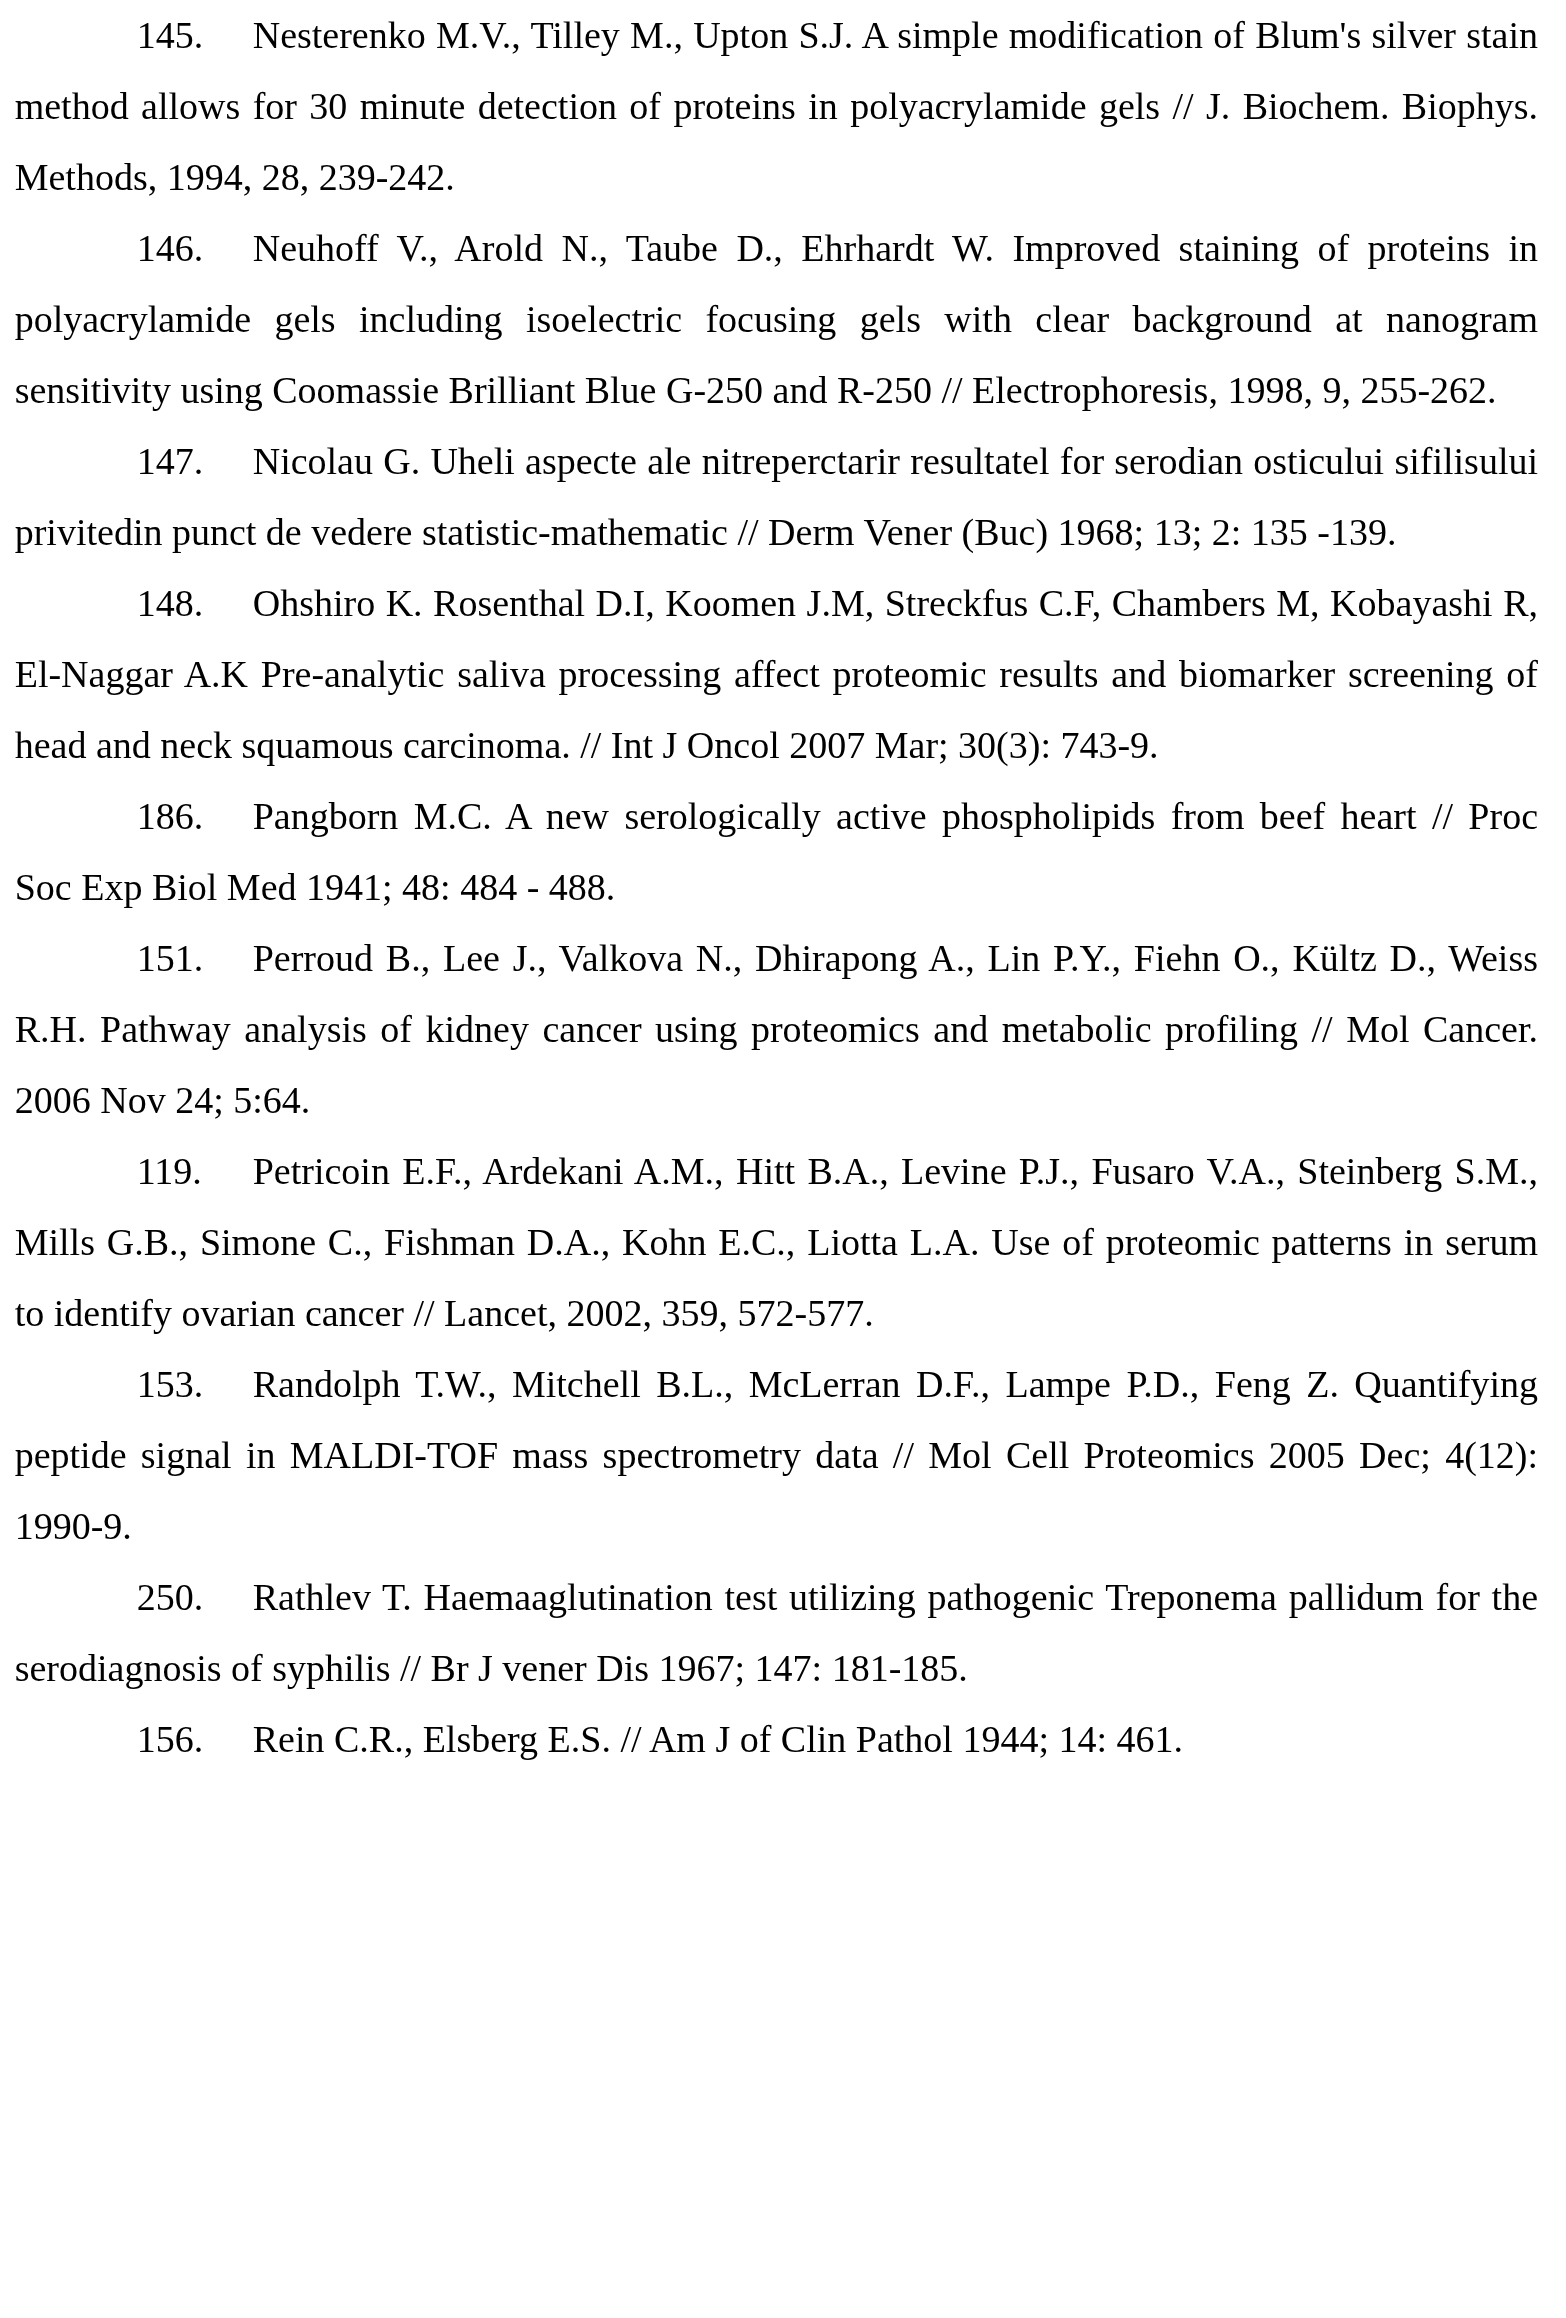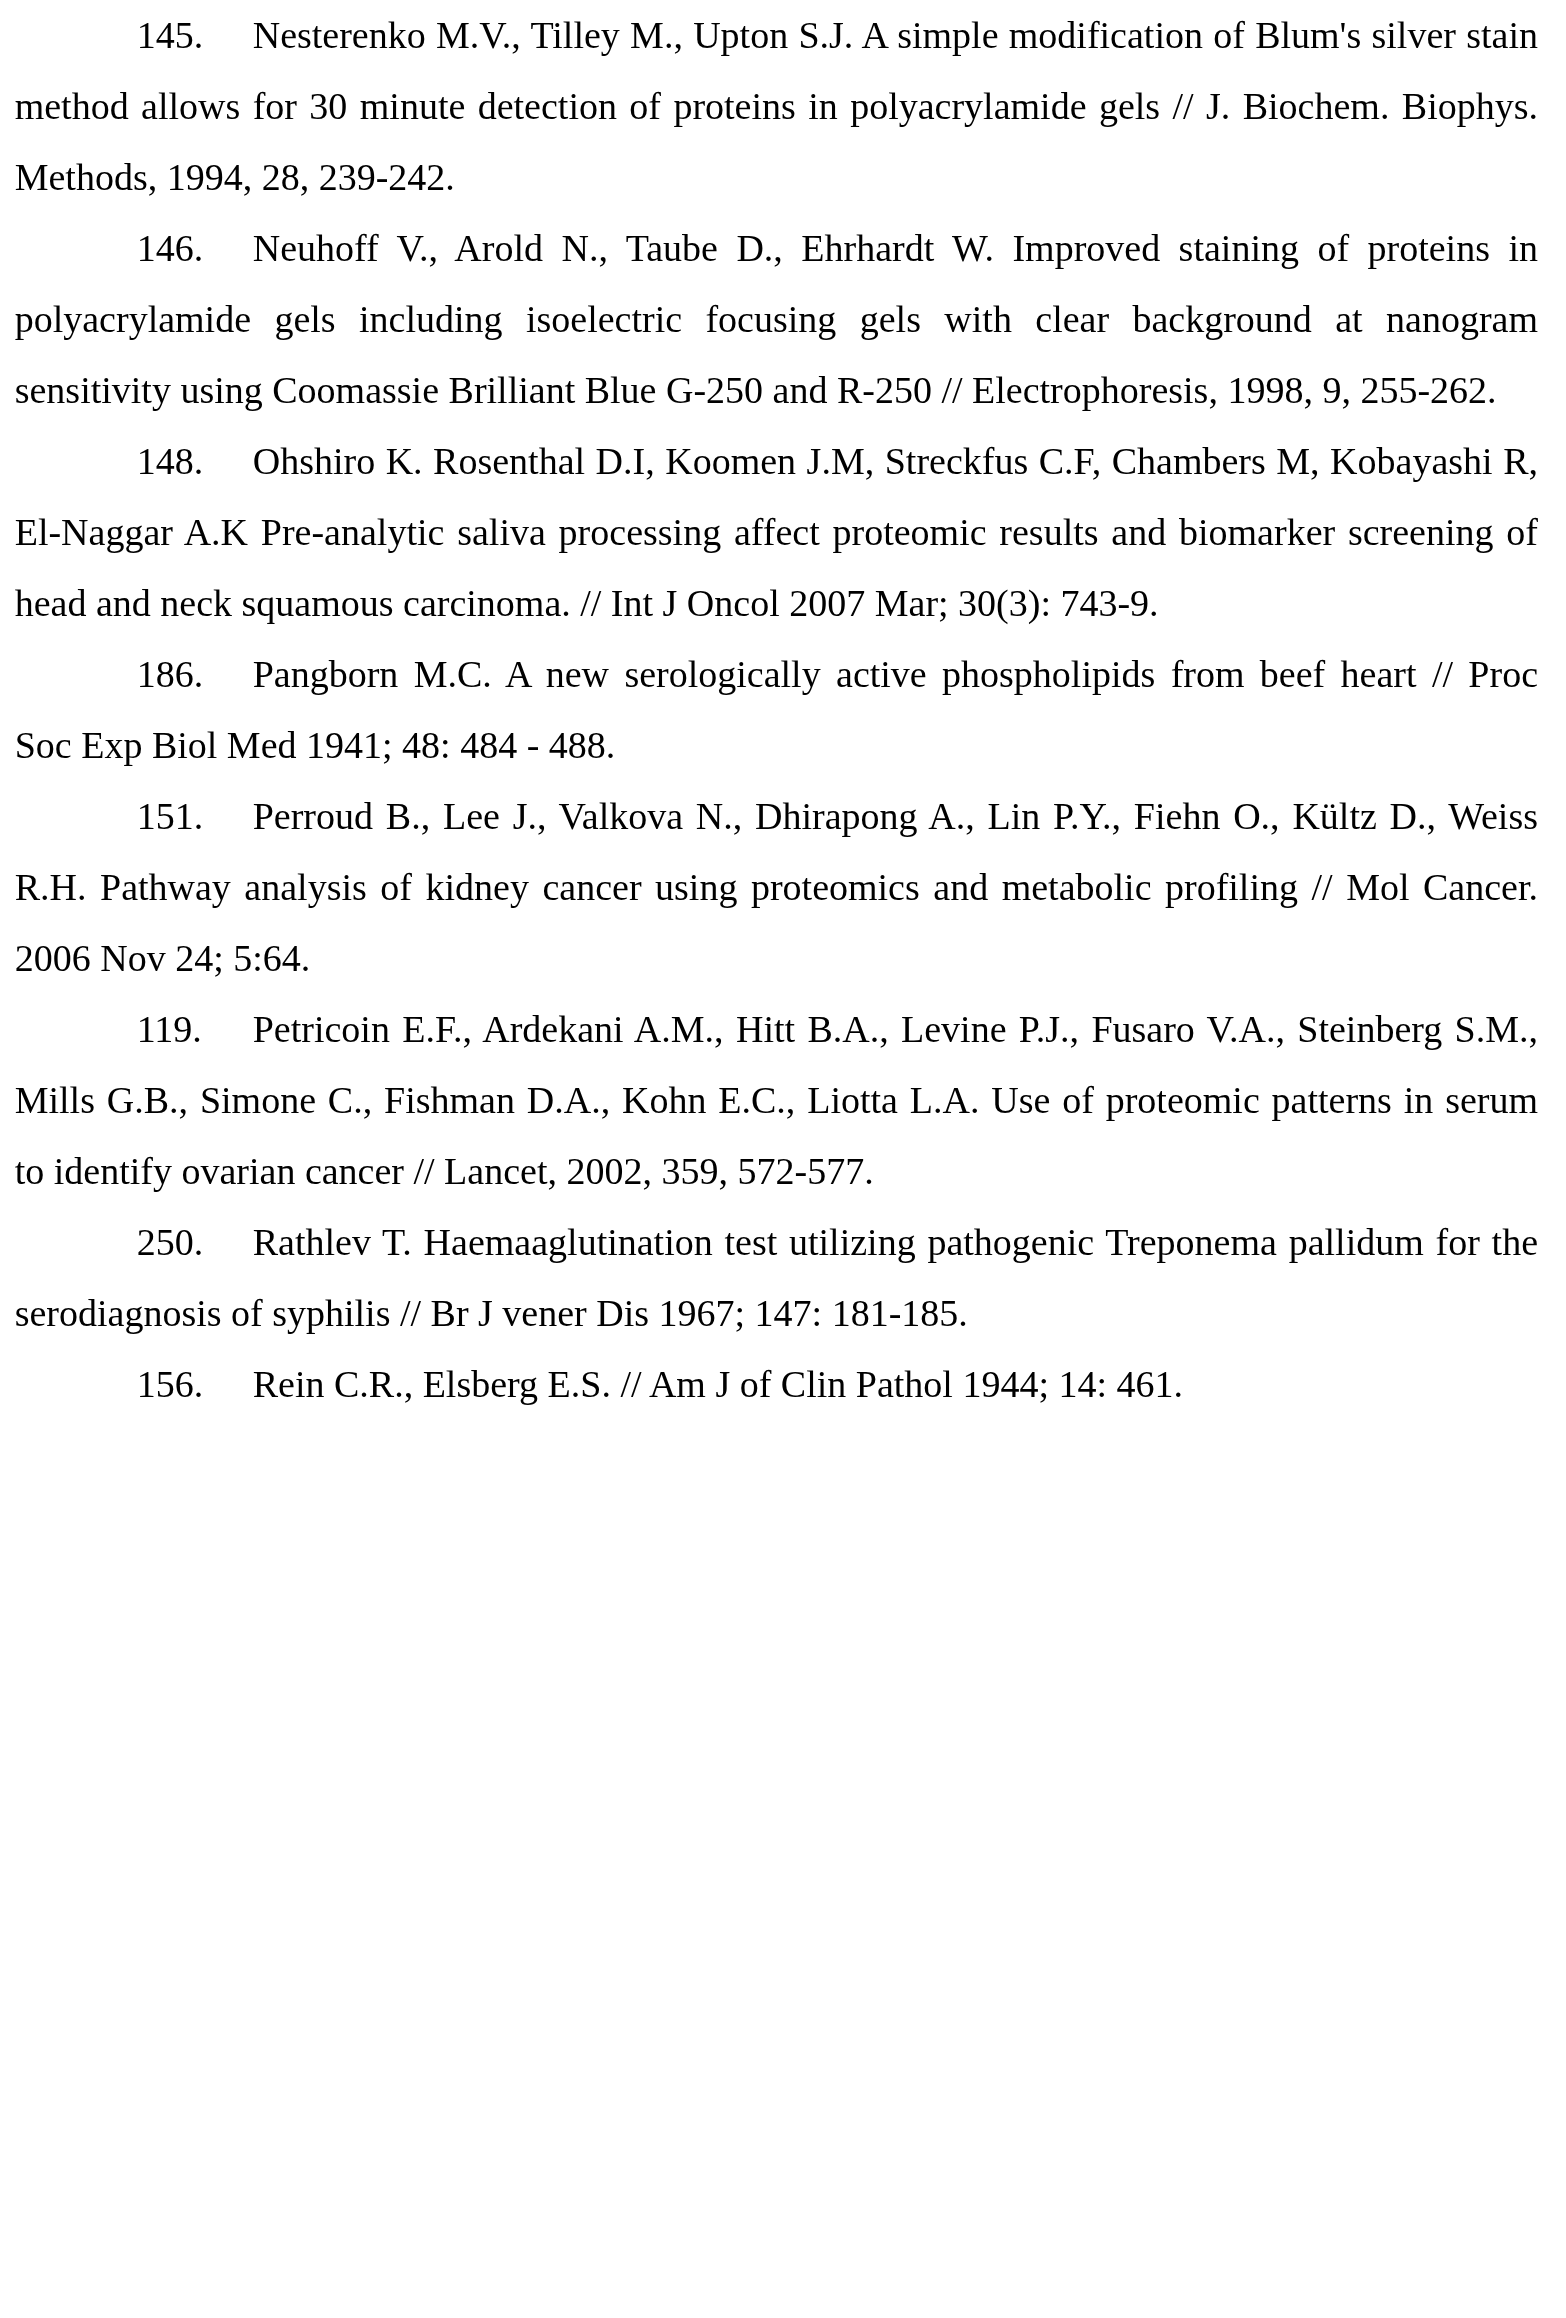--- a/index.html
+++ b/index.html
@@ -35,20 +35,22 @@
     width: 116px;
     text-indent: 0;
   }
 </style>
 </head>
 <body>
 
 <div class="page">
   <p class="ref"><span class="num">145.</span><span>Nesterenko M.V., Tilley M., Upton S.J. A simple modification of Blum's silver stain method allows for 30 minute detection of proteins in polyacrylamide gels // J. Biochem. Biophys. Methods, 1994, 28, 239-242.</span></p>
   <p class="ref"><span class="num">146.</span><span>Neuhoff V., Arold N., Taube D., Ehrhardt W. Improved staining of proteins in polyacrylamide gels including isoelectric focusing gels with clear background at nanogram sensitivity using Coomassie Brilliant Blue G-250 and R-250 // Electrophoresis, 1998, 9, 255-262.</span></p>
+  <p class="ref"><span class="num">147.</span><span>Nicolau G. Uheli aspecte ale nitreperctarir resultatel for serodian osticului sifilisului privitedin punct de vedere statistic-mathematic // Derm Vener (Buc) 1968; 13; 2: 135 -139.</span></p>
   <p class="ref"><span class="num">148.</span><span>Ohshiro K. Rosenthal D.I, Koomen J.M, Streckfus C.F, Chambers M, Kobayashi R, El-Naggar A.K Pre-analytic saliva processing affect proteomic results and biomarker screening of head and neck squamous carcinoma. // Int J Oncol 2007 Mar; 30(3): 743-9.</span></p>
   <p class="ref"><span class="num">186.</span><span>Pangborn M.C. A new serologically active phospholipids from beef heart // Proc Soc Exp Biol Med 1941; 48: 484 - 488.</span></p>
   <p class="ref"><span class="num">151.</span><span>Perroud B., Lee J., Valkova N., Dhirapong A., Lin P.Y., Fiehn O., Kültz D., Weiss R.H. Pathway analysis of kidney cancer using proteomics and metabolic profiling // Mol Cancer. 2006 Nov 24; 5:64.</span></p>
   <p class="ref"><span class="num">119.</span><span>Petricoin E.F., Ardekani A.M., Hitt B.A., Levine P.J., Fusaro V.A., Steinberg S.M., Mills G.B., Simone C., Fishman D.A., Kohn E.C., Liotta L.A. Use of proteomic patterns in serum to identify ovarian cancer // Lancet, 2002, 359, 572-577.</span></p>
+  <p class="ref"><span class="num">153.</span><span>Randolph T.W., Mitchell B.L., McLerran D.F., Lampe P.D., Feng Z. Quantifying peptide signal in MALDI-TOF mass spectrometry data // Mol Cell Proteomics 2005 Dec; 4(12): 1990-9.</span></p>
   <p class="ref"><span class="num">250.</span><span>Rathlev T. Haemaaglutination test utilizing pathogenic Treponema pallidum for the serodiagnosis of syphilis // Br J vener Dis 1967; 147: 181-185.</span></p>
   <p class="ref"><span class="num">156.</span><span>Rein C.R., Elsberg E.S. // Am J of Clin Pathol 1944; 14: 461.</span></p>
 </div>
 
 
 </body></html>

